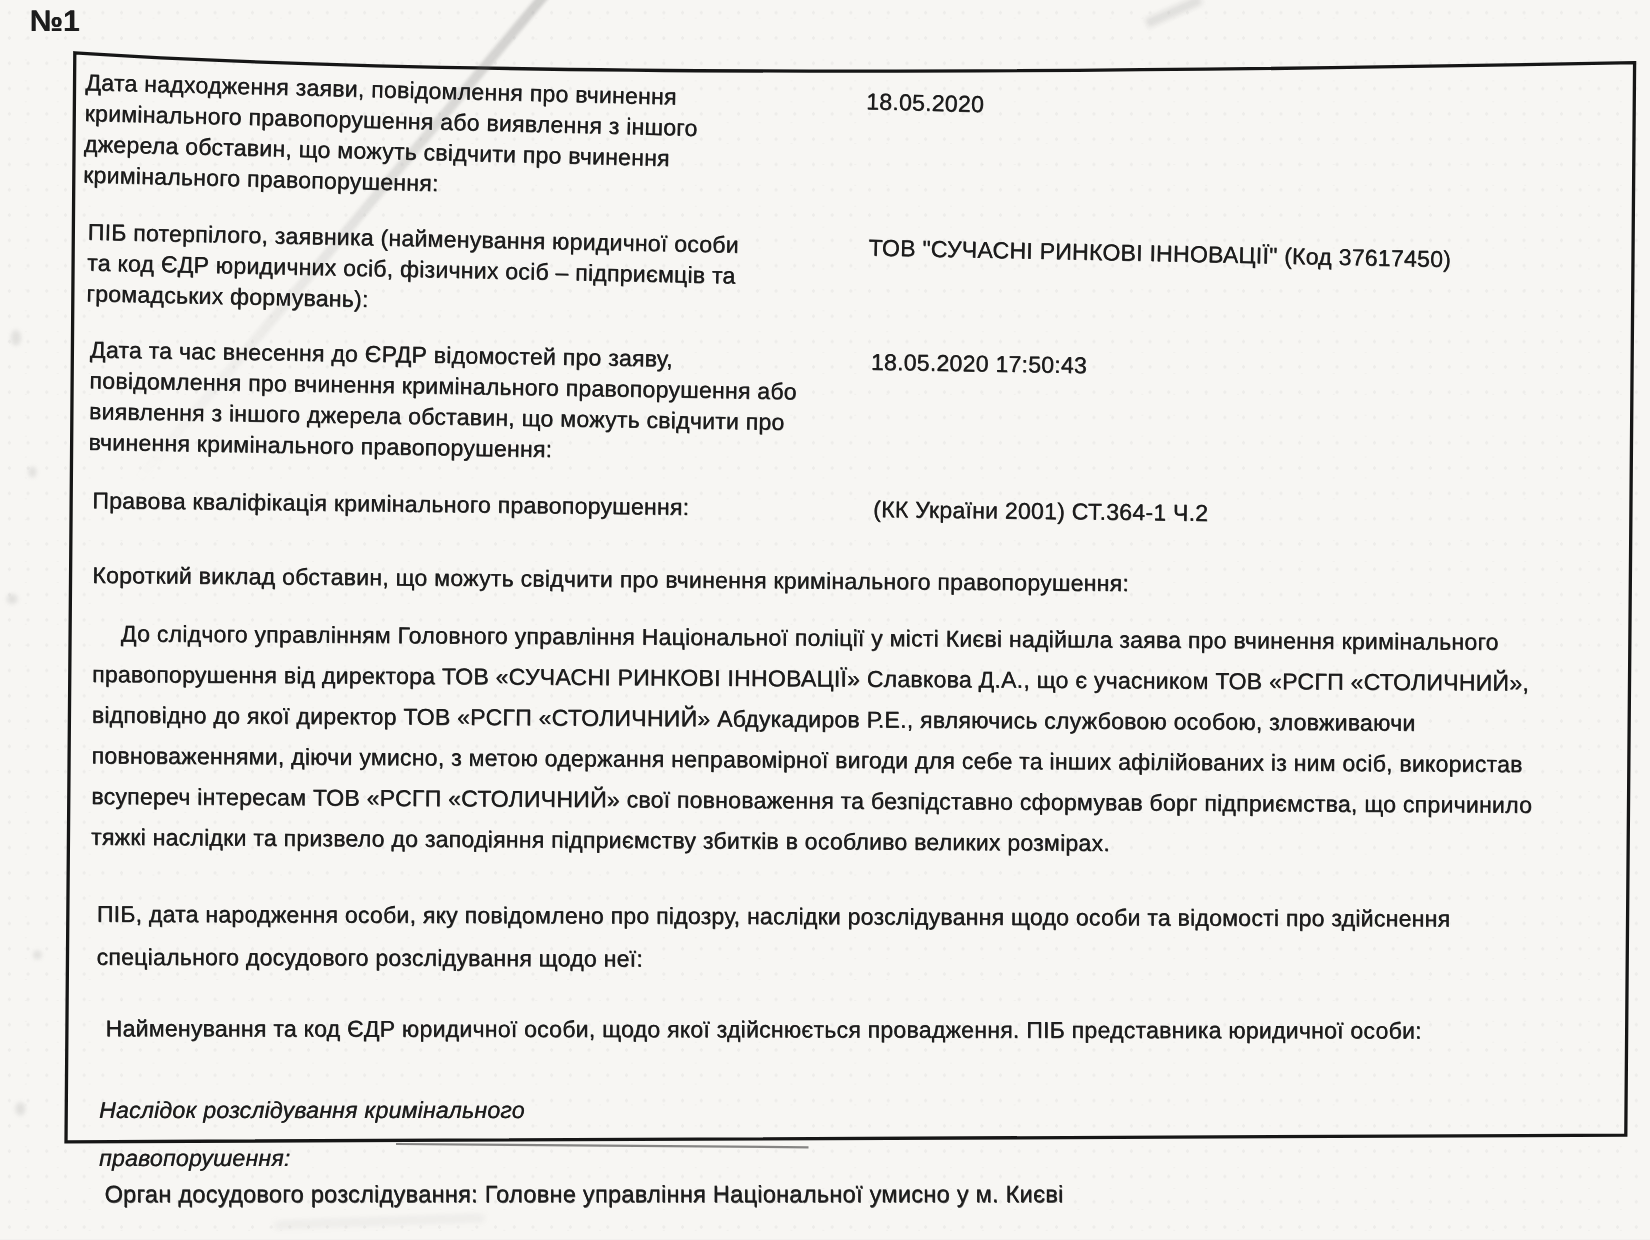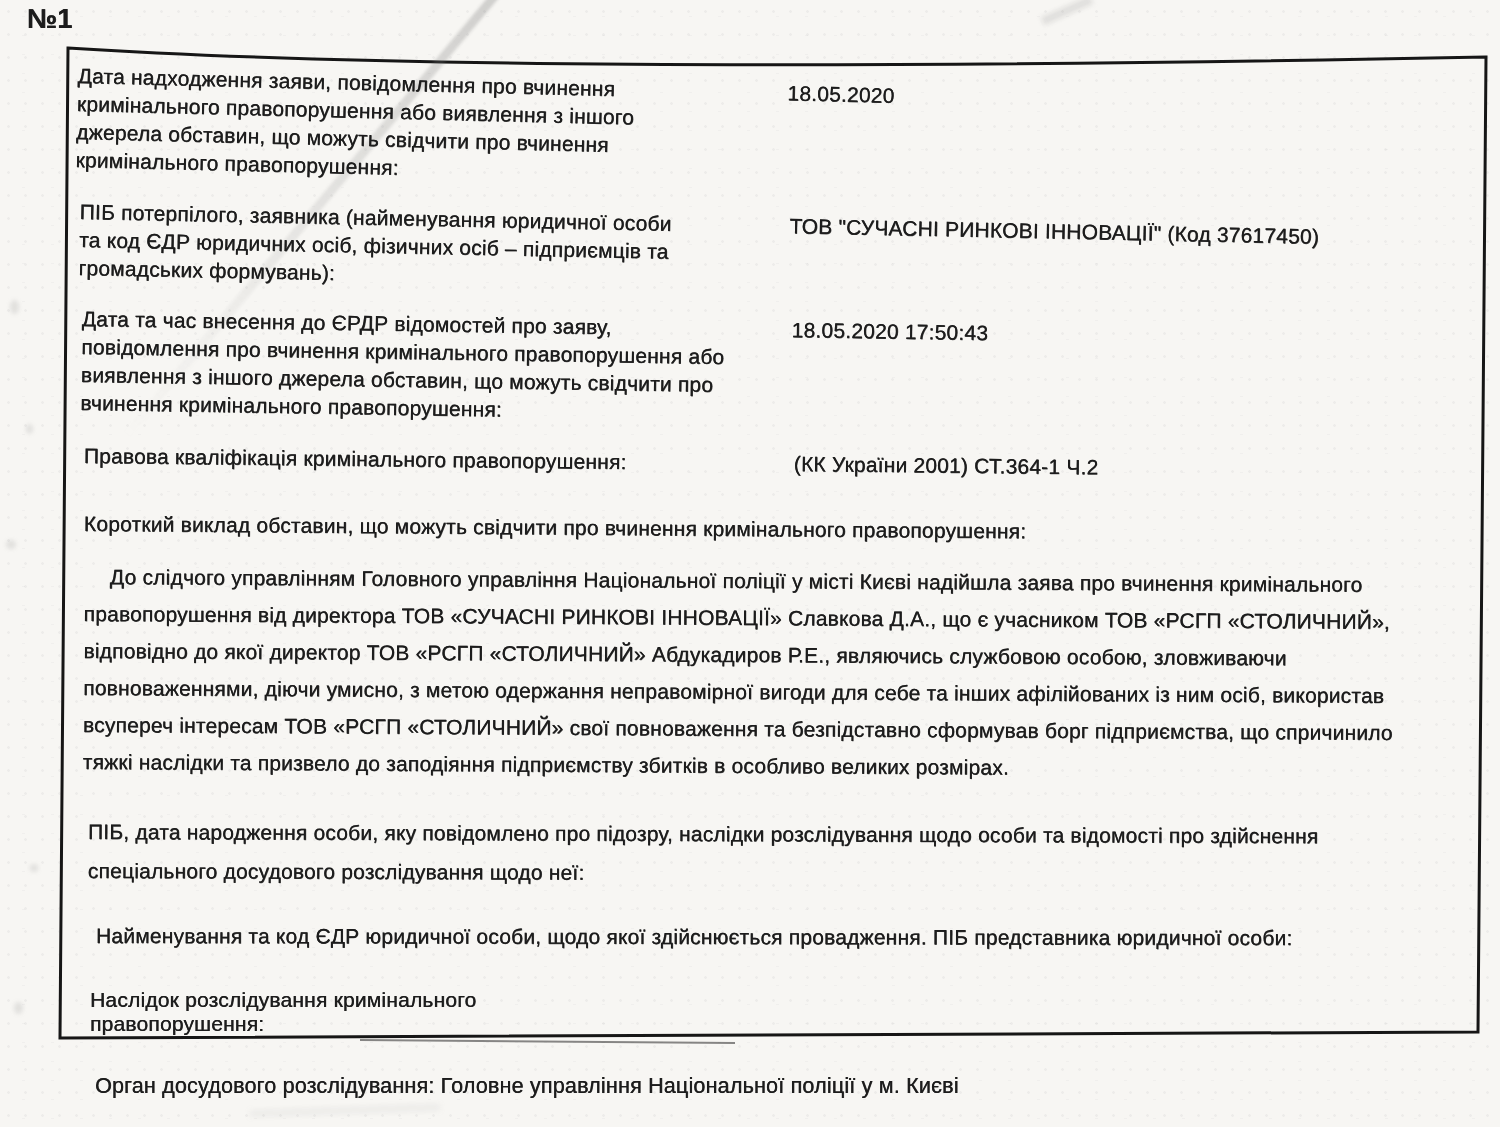--- a/index.html
+++ b/index.html
@@ -150,19 +150,19 @@
   <div class="row" style="left:88px;top:812px;transform:rotate(0.2deg);">
     <div class="label wide txt" style="line-height:39px;">ПІБ, дата народження особи, яку повідомлено про підозру, наслідки розслідування щодо особи та відомості про здійснення
 спеціального досудового розслідування щодо неї:</div>
   </div>
 
   <div class="row" style="left:96px;top:922px;transform:rotate(0.1deg);">
     <div class="label wide txt">Найменування та код ЄДР юридичної особи, щодо якої здійснюється провадження. ПІБ представника юридичної особи:</div>
   </div>
 
   <div class="row" style="left:90px;top:988px;">
-    <div class="label txt" style="line-height:24px;">Наслідок розслідування кримінального
+    <div class="label txt" style="line-height:44px;font-style:italic;">Наслідок розслідування кримінального
 правопорушення:</div>
   </div>
 
-  <div class="footer-line txt">Орган досудового розслідування: Головне управління Національної поліції у м. Києві</div>
+  <div class="footer-line txt">Орган досудового розслідування: Головне управління Національної умисно у м. Києві</div>
 
 </div>
 
 </body></html>

